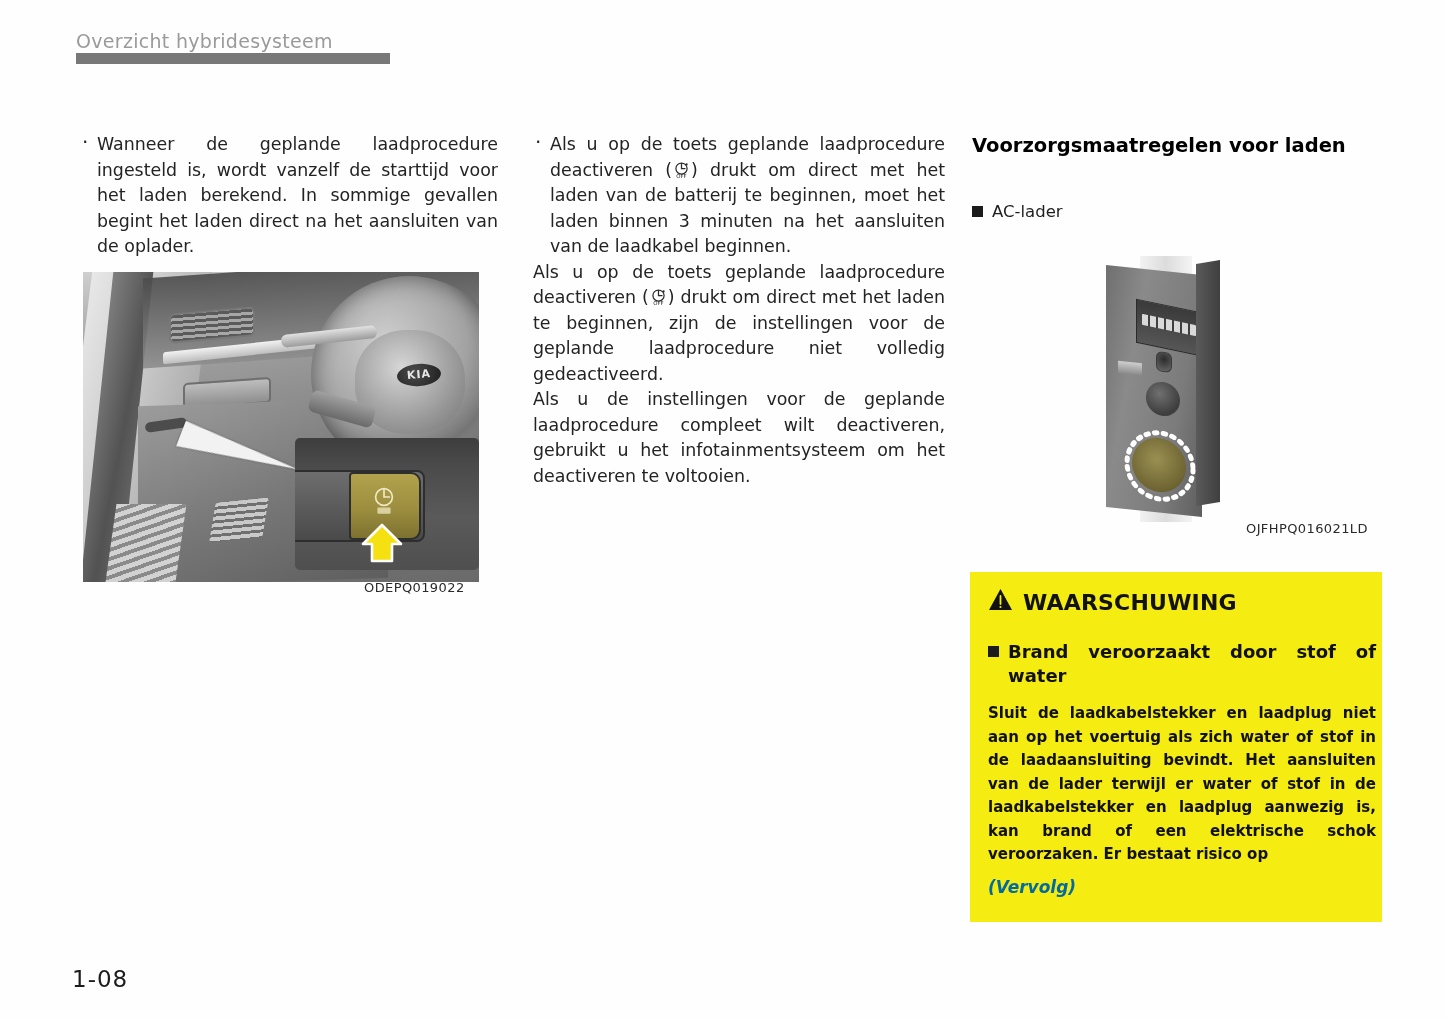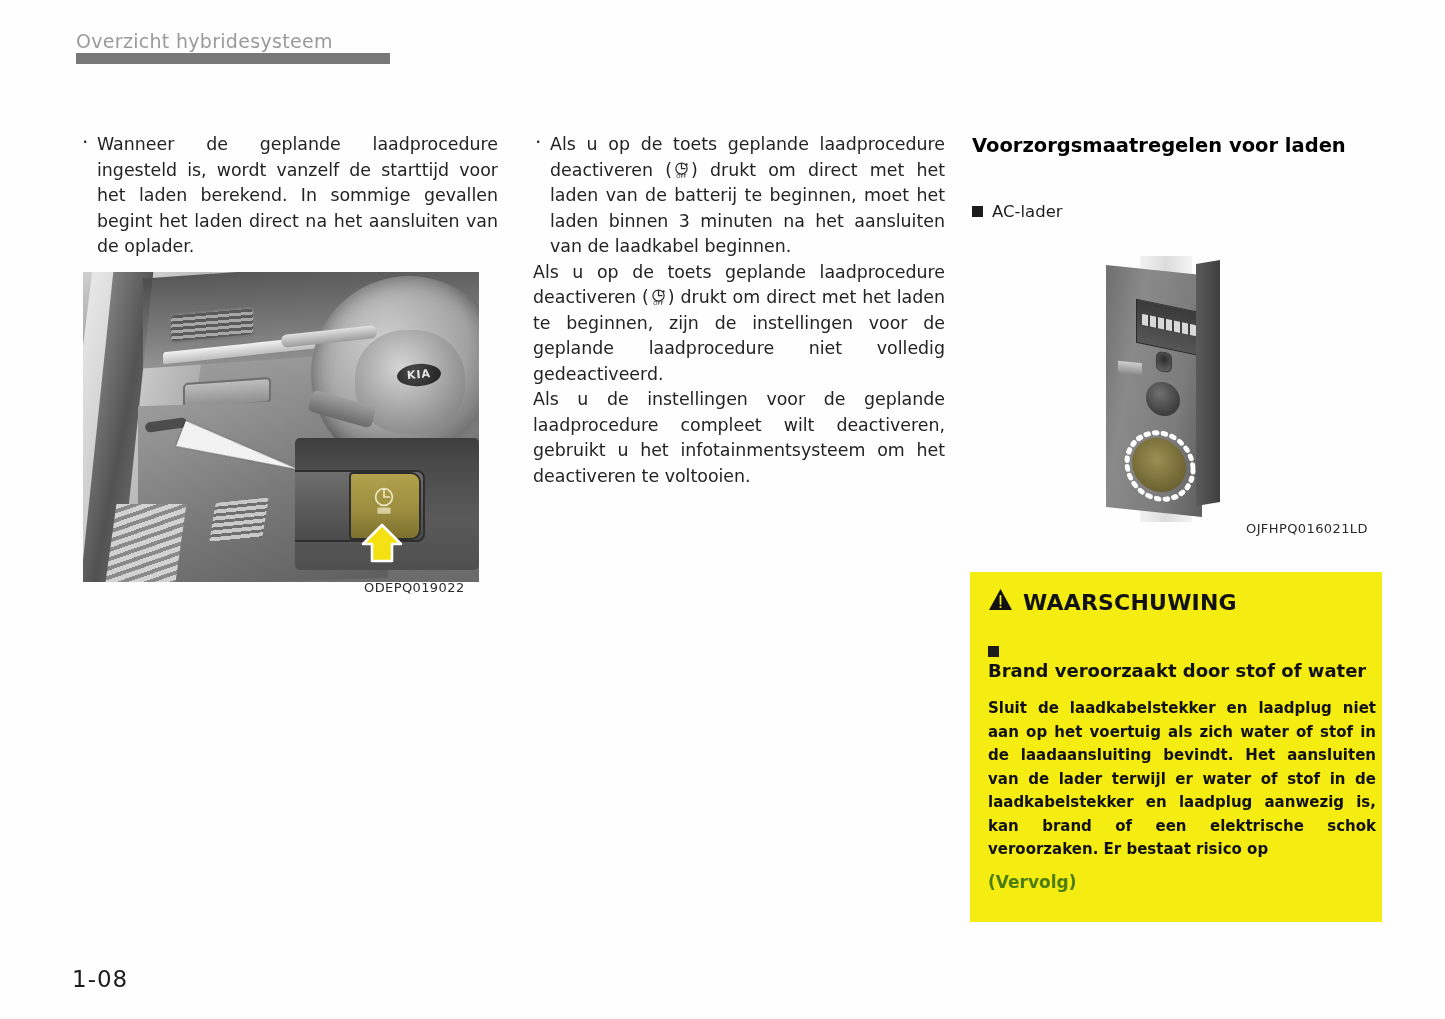--- a/index.html
+++ b/index.html
@@ -353,46 +353,46 @@
     gap: 10px;
     font-size: 22px;
     font-weight: bold;
     color: #121212;
     letter-spacing: .2px;
     font-family:"DejaVu Sans", sans-serif;
   }
   .warn-sub {
     margin-top: 24px;
     display:flex;
-    gap: 2px;
+    gap: 9px;
     font-size: 18px;
     font-weight: bold;
     line-height: 24px;
     color:#111;
     text-align: justify;
     font-family:"DejaVu Sans", sans-serif;
-    flex-direction:column;
   }
   .warn-sub .sq { margin-top: 6px; }
   .warn-sub-text { text-align: justify; text-align-last: left; }
   .warn-body {
     margin-top: 14px;
     font-size: 15px;
     line-height: 23.5px;
     font-weight: bold;
     color: #111;
     text-align: justify;
     font-family:"DejaVu Sans", sans-serif;
   }
   .warn-cont {
     margin-top: 10px;
     font-size: 17px;
     font-weight: bold;
-    color:#4d7c0f;
-    font-family:"DejaVu Sans", sans-serif;
+    color:#0369a1;
+    font-family:"DejaVu Sans", sans-serif;
+    font-style:italic;
   }
 
   
   .page-num {
     position: absolute;
     left: 72px;
     top: 966px;
     font-size: 23px;
     color: #1c1c1c;
     letter-spacing: 1px;

